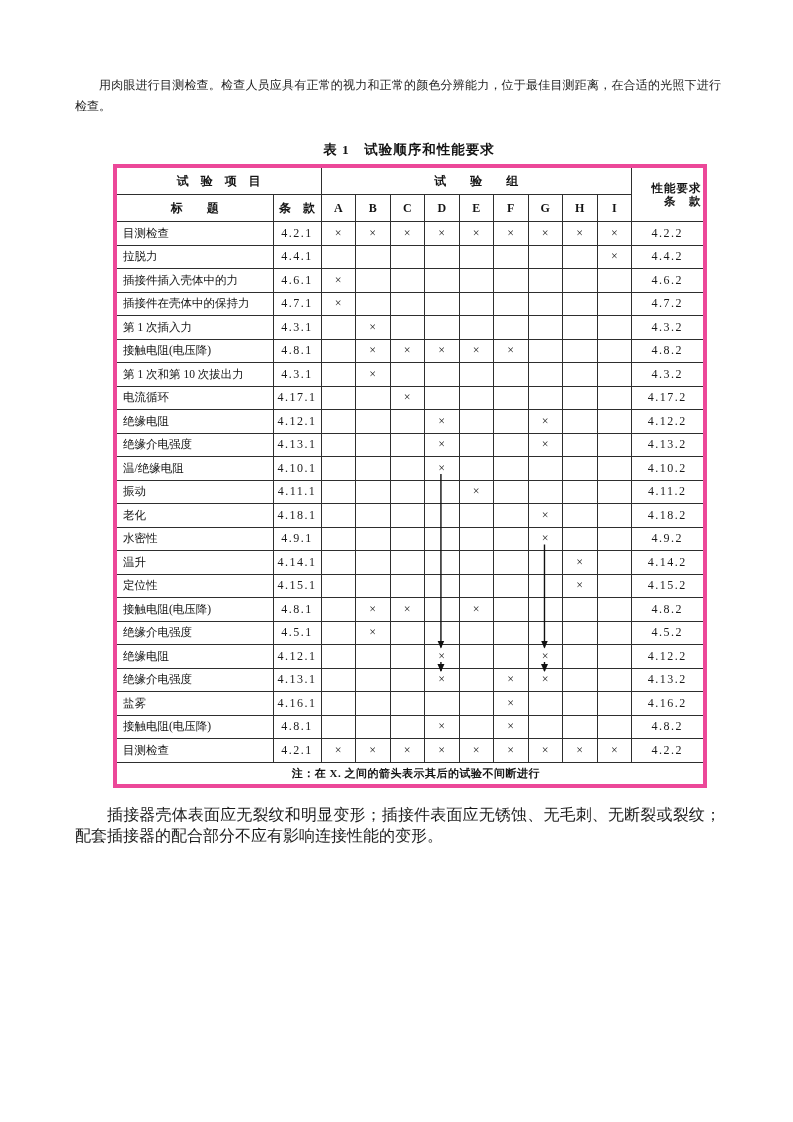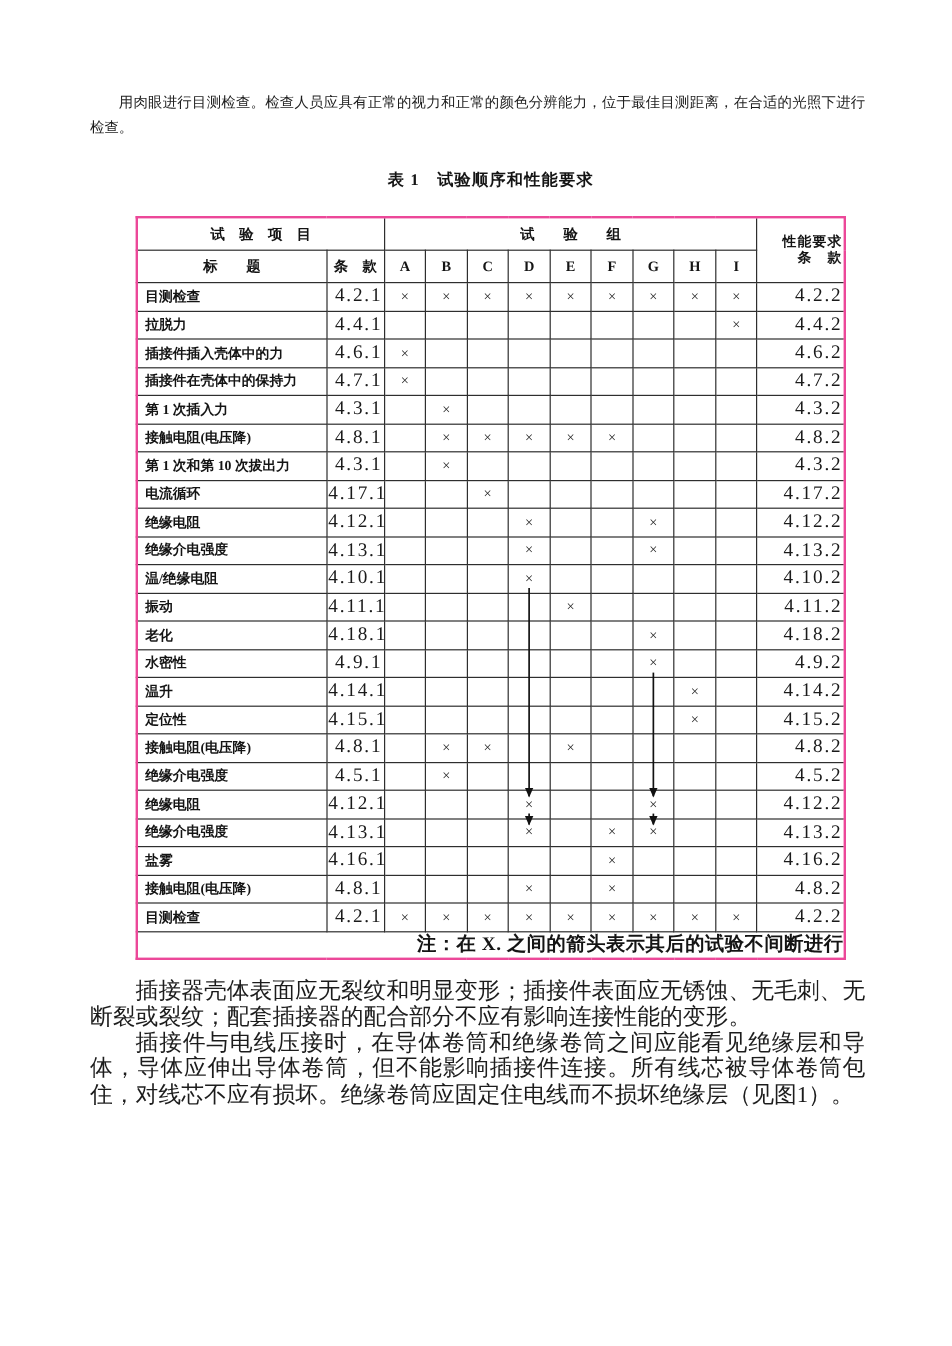--- a/index.html
+++ b/index.html
@@ -12,55 +12,55 @@
   
   .intro{
     margin:75px 72px 0 75px;
     font-size:12px;line-height:21px;text-align:justify;
     text-indent:2em;
   }
   
   .table-block{margin:24px 0 0 113px;width:592px;}
   .table-title{
     text-align:center;font-weight:bold;font-size:13.5px;
-    letter-spacing:1px;margin-bottom:21px;color:#141414;
+    letter-spacing:1px;margin-bottom:5px;color:#141414;
   }
   .table-wrap{position:relative;width:592px;}
   table.t{
     border-collapse:collapse;table-layout:fixed;width:592px;
-    border:2px solid #ec4899;
+    border:4px solid #ec4899;
   }
   table.t th,table.t td{
     border:1px solid #2e2e2e;
     overflow:hidden;white-space:nowrap;
     font-family:"Liberation Serif","DejaVu Serif",serif;
   }
   thead th{height:24px;font-size:12px;font-weight:bold;text-align:center;color:#141414;}
   thead th.hp{font-size:11.5px;line-height:13px;}
   thead th.hp div{text-align:right;letter-spacing:1px;}
   tbody td{height:20.5px;font-size:11px;}
   td.c-title{
-    text-align:left;padding:0 0 0 6px;font-weight:bold;font-size:11.5px;color:#141414;
+    text-align:left;padding:0 0 0 6px;font-weight:normal;font-size:11.5px;color:#141414;
   }
   td.c-clause,td.c-perf{
-    text-align:right;letter-spacing:1.5px;font-size:16px;color:#1a1a1a;
+    text-align:center;letter-spacing:1.5px;font-size:12px;color:#1a1a1a;
   }
   td.c-x{text-align:center;font-size:12px;color:#222;}
   tfoot td{
-    height:21px;text-align:right;padding:0 0 0 12px;
-    font-weight:bold;font-size:16px;color:#141414;letter-spacing:.5px;
+    height:21px;text-align:center;padding:0 0 0 12px;
+    font-weight:bold;font-size:11px;color:#141414;letter-spacing:.5px;
   }
   #arrow-overlay{position:absolute;left:0;top:0;pointer-events:none;}
   
   .section-heading{
     margin:28px 72px 0 75px;font-size:15px;color:#1c1c1c;
   }
   .section-heading .sec-title{margin-left:1.4em;}
   .para{
-    margin:16px 72px 0 75px;font-size:19px;line-height:21.5px;
+    margin:16px 72px 0 75px;font-size:16px;line-height:21.5px;
     text-align:justify;text-indent:2em;
   }
   .para + .para{margin-top:0;}
 </style>
 </head>
 <body>
 
 <div class="page">
 
   <p class="intro">用肉眼进行目测检查。检查人员应具有正常的视力和正常的颜色分辨能力，位于最佳目测距离，在合适的光照下进行检查。</p>
@@ -446,15 +446,14 @@
           <line x1="327.9296875" y1="310" x2="327.9296875" y2="483.5" stroke="#111" stroke-width="1.4" marker-end="url(#ah)"></line>
           <line x1="327.9296875" y1="498" x2="327.9296875" y2="507" stroke="#111" stroke-width="1.4" marker-end="url(#ah)"></line>
           <line x1="431.4765625" y1="380.5" x2="431.4765625" y2="483.5" stroke="#111" stroke-width="1.4" marker-end="url(#ah)"></line>
           <line x1="431.4765625" y1="498" x2="431.4765625" y2="507" stroke="#111" stroke-width="1.4" marker-end="url(#ah)"></line>
         </svg>
     </div>
   </div>
 
 
   <p class="para">插接器壳体表面应无裂纹和明显变形；插接件表面应无锈蚀、无毛刺、无断裂或裂纹；配套插接器的配合部分不应有影响连接性能的变形。</p>
-  <p class="para">插接件与电线压接时，在导体卷筒和绝缘卷筒之间应能看见绝缘层和导体，导体应伸出导体卷筒，但不能影响插接件连接。所有线芯被导体卷筒包住，对线芯不应有损坏。绝缘卷筒应固定住电线而不损坏绝缘层（见图1）。</p>
 
 </div>
 
 </body></html>

